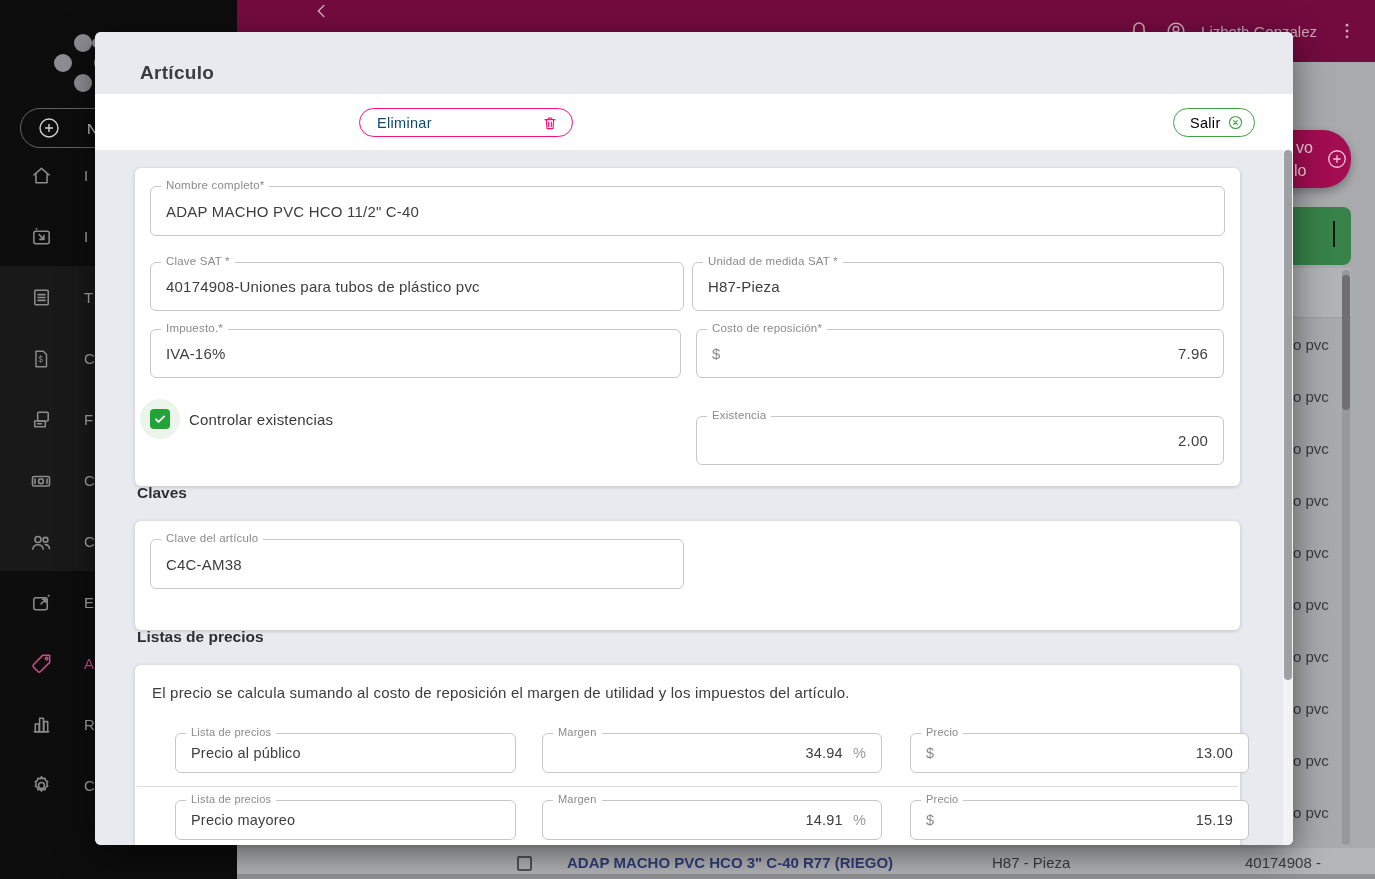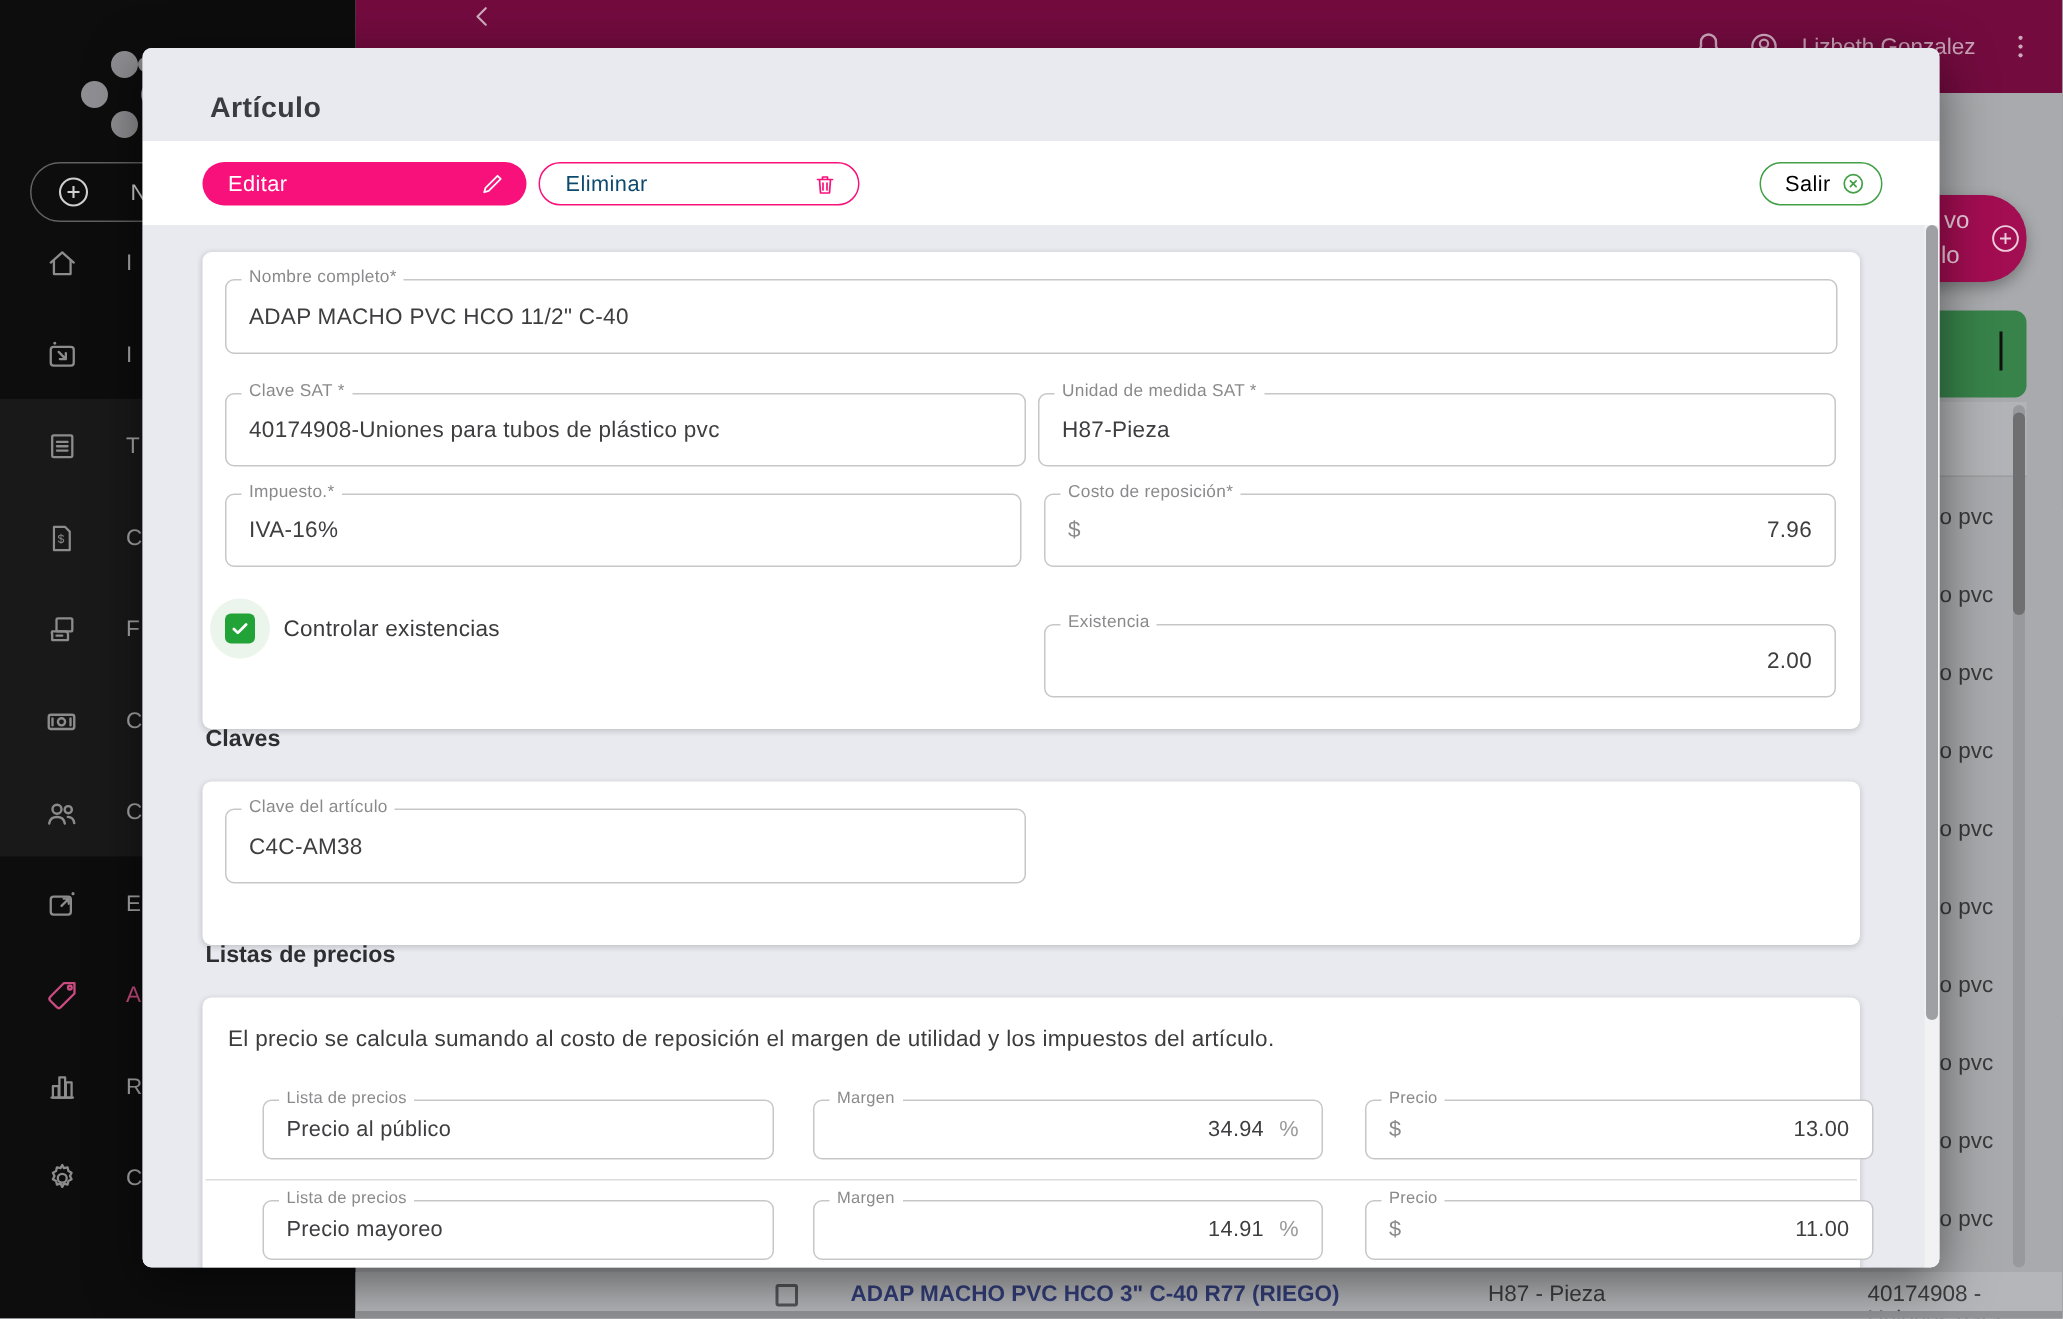--- a/index.html
+++ b/index.html
@@ -307,28 +307,20 @@
     <span class="un">H87 - Pieza</span>
     <span class="sa">40174908 - Uniones para tubos de plástico pvc</span>
   </div>
   <div class="bg-bottomstrip"></div>
 
   <section class="modal">
     <div class="m-head">
       <span class="m-title">Artículo</span>
     </div>
     <div class="m-toolbar">
-      <div class="btn btn-edit">
-        <span class="txt">Editar</span>
-        <span class="ic">
-          <svg width="17" height="17" viewBox="0 0 24 24" fill="none" stroke="#fff" stroke-width="1.7" stroke-linecap="round" stroke-linejoin="round">
-              <path d="M4 20 l1.2-4.2 L16.5 4.5 l3 3 L8.2 18.8 Z"></path>
-            </svg>
-        </span>
-      </div>
       <div class="btn btn-del">
         <span class="txt">Eliminar</span>
         <span class="ic">
           <svg width="16" height="16" viewBox="0 0 24 24" fill="none" stroke="#f8117b" stroke-width="1.7" stroke-linecap="round" stroke-linejoin="round">
               <path d="M4.5 7 h15 M9.5 7 V4.5 h5 V7 M6.5 7 l1 13.5 h9 l1-13.5 M10 10.5 v7 M14 10.5 v7"></path>
             </svg>
         </span>
       </div>
       <div class="btn btn-exit">
         <span class="txt">Salir</span>
@@ -443,21 +435,21 @@
       <span class="lab t-lab2">Margen</span>
               <span class="val">
                 <span></span>
                 <span class="t-val2">14.91 <span class="pct">%</span></span>
               </span>
     </div>
     <div class="field num pf pf-precio">
       <span class="lab t-lab3">Precio</span>
               <span class="val">
                 <span class="gray t-pre">$</span>
-                <span class="t-val3">11.00</span>
+                <span class="t-val3">15.19</span>
               </span>
     </div>
   </div>
         </div>
 
     </div>
 
     <div class="m-scroll">
         <span class="thumb"></span>
       </div>

